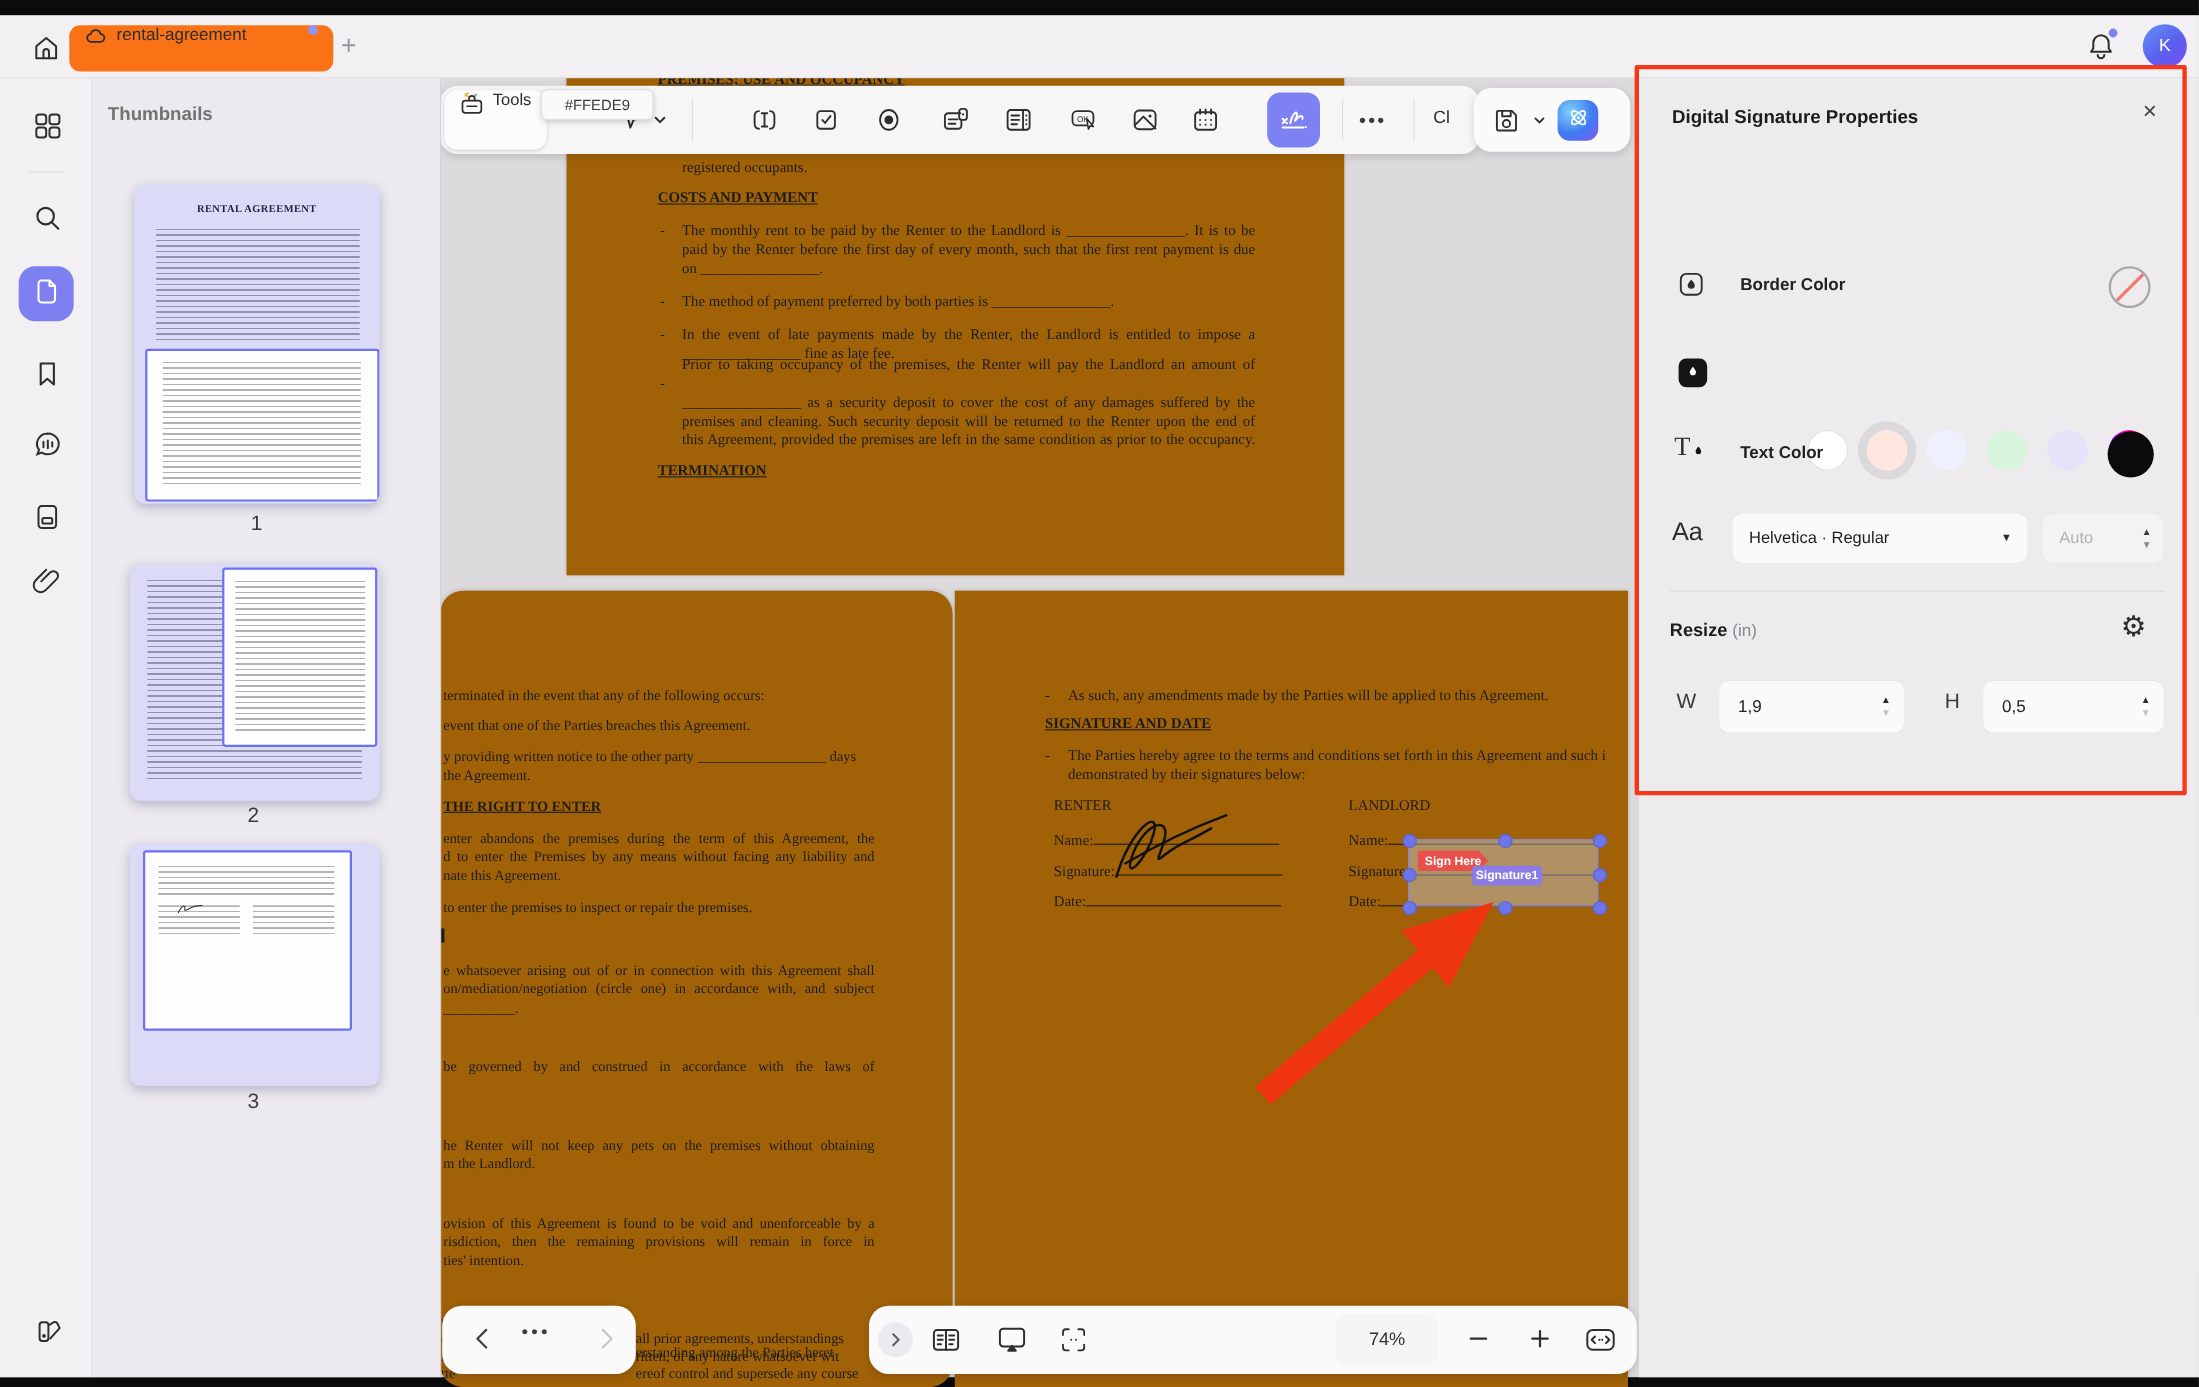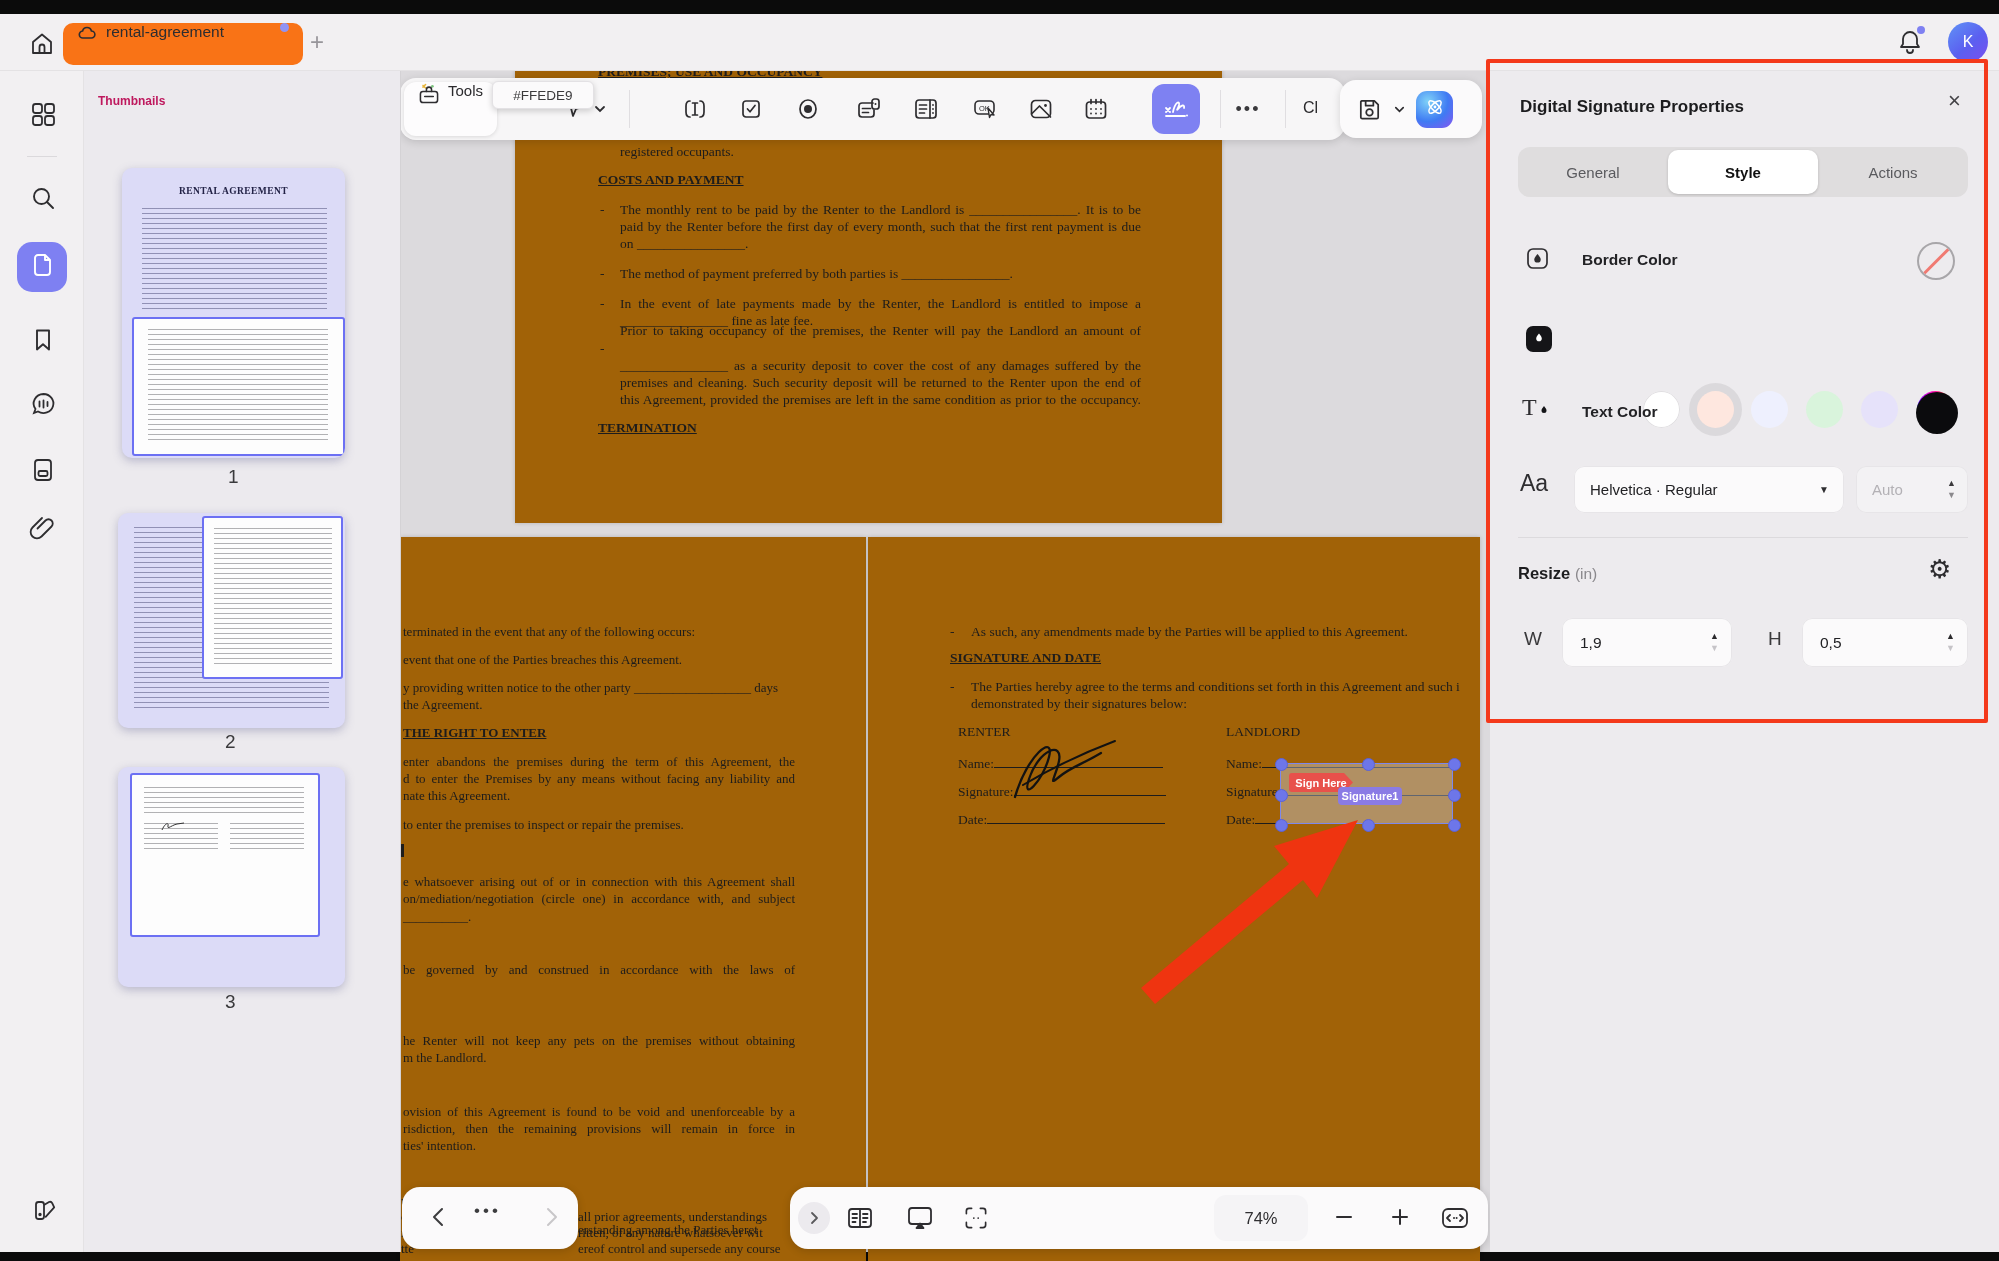--- a/index.html
+++ b/index.html
@@ -162,21 +162,21 @@
         <svg width="30" height="30" viewBox="0 0 30 30" stroke="currentColor" fill="none" stroke-width="1.8" stroke-linejoin="round">
           <rect x="8" y="7" width="8" height="17" rx="2.5"></rect>
           <path d="M16 10 l5-3 a2.5 2.5 0 0 1 3.2 1.2 l2 4.2 -9 10"></path>
           <circle cx="12" cy="19.5" r="0.8" fill="currentColor"></circle>
         </svg>
       </span>
     </div>
   </div>
 
   <div class="abs" id="thumbpanel">
-    <div class="abs" style="left:14px;top:24px;font-size:12px;font-weight:600;color:#be185d;">Thumbnails</div>
+    <div class="abs" style="left:14px;top:24px;font-size:17px;font-weight:600;color:#737373;">Thumbnails</div>
 
     <div class="tcard" style="left:38px;top:98px;width:223px;height:290px;">
       <div class="abs" style="left:0;top:18px;width:223px;text-align:center;font-family:'Liberation Serif',serif;font-weight:bold;font-size:9.5px;letter-spacing:.4px;color:#222246;">RENTAL AGREEMENT</div>
       <div class="tx" style="left:20px;top:40px;width:185px;height:104px;"></div>
       <div class="tview" style="left:10px;top:149px;width:213px;height:139px;">
         <div class="txg" style="left:14px;top:10px;width:180px;height:112px;"></div>
       </div>
     </div>
     <div class="tnum" style="left:144px;top:396px;">1</div>
 
@@ -220,21 +220,21 @@
 
     <div class="dl" style="left:85px;top:285px;">-</div>
     <div class="dl just" style="left:105px;top:267px;width:521px;">Prior to taking occupancy of the premises, the Renter will pay the Landlord an amount of</div>
     <div class="dl just" style="left:105px;top:302px;width:521px;">________________ as a security deposit to cover the cost of any damages suffered by the</div>
     <div class="dl just" style="left:105px;top:319px;width:521px;">premises and cleaning. Such security deposit will be returned to the Renter upon the end of</div>
     <div class="dl just" style="left:105px;top:336px;width:521px;">this Agreement, provided the premises are left in the same condition as prior to the occupancy.</div>
 
     <div class="dl dhead" style="left:83px;top:364px;">TERMINATION</div>
   </div>
 
-  <div class="page" style="left:400px;top:537px;width:466px;height:724px;">
+  <div class="page" style="left:400px;top:537px;width:466px;height:724px;border-radius:21px;">
     <div class="dl dlL" style="left:3px;top:86px;">terminated in the event that any of the following occurs:</div>
     <div class="dl dlL" style="left:3px;top:114px;">event that one of the Parties breaches this Agreement.</div>
     <div class="dl dlL" style="left:3px;top:142px;">y providing written notice to the other party __________________ days</div>
     <div class="dl dlL" style="left:3px;top:159px;">the Agreement.</div>
     <div class="dl dlL dhead" style="left:3px;top:187px;">THE RIGHT TO ENTER</div>
     <div class="dl dlL just" style="left:3px;top:216px;width:392px;">enter abandons the premises during the term of this Agreement, the</div>
     <div class="dl dlL just" style="left:3px;top:233px;width:392px;">d to enter the Premises by any means without facing any liability and</div>
     <div class="dl dlL" style="left:3px;top:250px;">nate this Agreement.</div>
     <div class="dl dlL" style="left:3px;top:279px;">to enter the premises to inspect or repair the premises.</div>
     <div class="abs" style="left:0;top:307px;width:4px;height:13px;background:#1d1c1c;"></div>
@@ -537,31 +537,20 @@
       </svg>
     </span>
   </div>
 
   <div class="abs" id="panel">
     <div class="abs" style="left:30px;top:27px;font-size:17px;font-weight:700;color:#1c1c1e;">Digital Signature Properties</div>
     <div class="abs" style="left:458px;top:20px;font-size:22px;color:#434246;line-height:22px;">
       <span>×</span>
     </div>
 
-    <div class="abs" style="left:28px;top:77px;width:450px;height:50px;background:#dfddde;border-radius:12px;display:flex;">
-      <div class="ptab">
-          <span>General</span>
-        </div>
-      <div class="ptab" style="background:#fff;border-radius:10px;margin:3px 0;height:44px;font-weight:700;color:#111;box-shadow:0 1px 3px rgba(0,0,0,.18);">
-          <span>Style</span>
-        </div>
-      <div class="ptab">
-          <span>Actions</span>
-        </div>
-    </div>
 
     <div class="abs ic" style="left:34px;top:175px;">
       <svg width="27" height="27" viewBox="0 0 27 27" stroke="currentColor" fill="none" stroke-width="1.7" stroke-linejoin="round">
         <rect x="4" y="4" width="19" height="19" rx="5"></rect>
         <path d="M13.5 9 c2.2 2.6 3.2 4 3.2 5.4 a3.2 3.2 0 0 1-6.4 0 C10.3 13 11.3 11.6 13.5 9 Z" fill="currentColor" stroke="none"></path>
       </svg>
     </div>
     <div class="abs" style="left:92px;top:181px;font-size:15.5px;font-weight:600;color:#222225;">Border Color</div>
     <div class="abs" style="left:427px;top:172px;width:38px;height:38px;border-radius:50%;border:2.5px solid #a8a6a9;box-sizing:border-box;overflow:hidden;">
       <span class="abs" style="left:-4px;top:15px;width:44px;height:2.5px;background:#f07a72;transform:rotate(-45deg);"></span>

